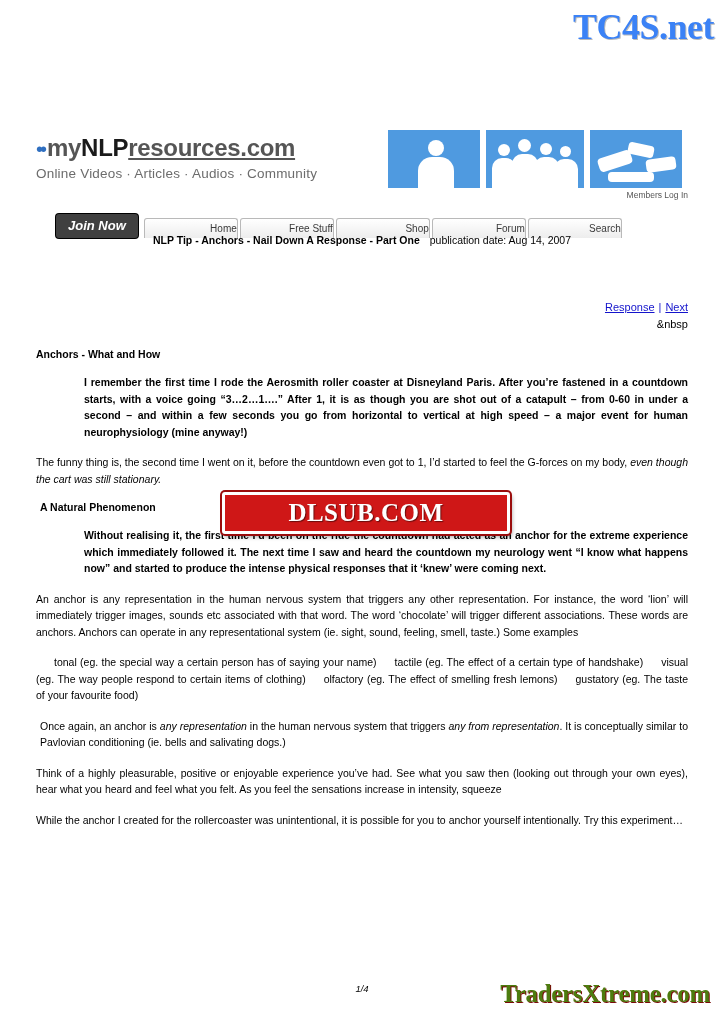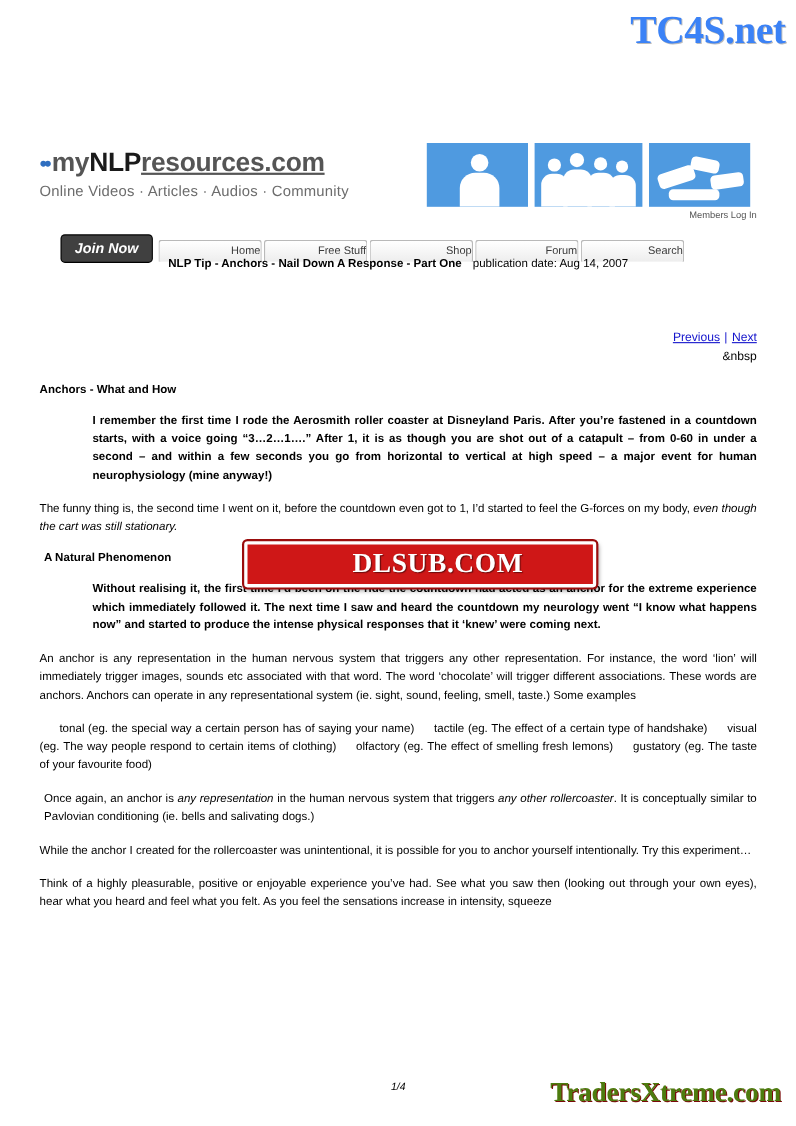--- a/index.html
+++ b/index.html
@@ -218,21 +218,20 @@
     left: 222px;
     width: 282px;
     height: 36px;
     background: #cf1717;
     border: 3px solid #ffffff;
     border-radius: 3px;
     box-shadow: 0 0 0 2px #9a0d0d, 2px 3px 4px rgba(0,0,0,0.35);
     display: flex;
     align-items: center;
     justify-content: center;
-    padding-left: 32px;
   }
   .dlsub span {
     font-family: "Liberation Serif", serif;
     font-size: 25px;
     font-weight: bold;
     color: #ffffff;
     letter-spacing: 0.5px;
     text-shadow: 1px 1px 1px rgba(0,0,0,0.5);
   }
 
@@ -305,46 +304,46 @@
   <div class="nav-tab">Shop</div>
   <div class="nav-tab">Forum</div>
   <div class="nav-tab">Search</div>
 </div>
 
 <div class="title-line">
   <span class="title">NLP Tip - Anchors - Nail Down A Response - Part One</span><span class="pubdate">publication date: Aug 14, 2007</span>
 </div>
 
 <div class="prevnext">
-  <a href="#">Previous</a><span class="sep">|</span><a href="#">Next</a>
+  <a href="#">Response</a><span class="sep">|</span><a href="#">Next</a>
 </div>
 <div class="nbsp-line">&amp;nbsp</div>
 
 <div class="content">
   <div class="h-sub">Anchors - What and How</div>
 
   <p class="bold lead">I remember the first time I rode the Aerosmith roller coaster at Disneyland Paris. After you’re fastened in a countdown starts, with a voice going “3…2…1….” After 1, it is as though you are shot out of a catapult – from 0-60 in under a second – and within a few seconds you go from horizontal to vertical at high speed – a major event for human neurophysiology (mine anyway!)</p>
 
   <p><span>The funny thing is, the second time I went on it, before the countdown even got to 1, I’d started to feel the G-forces on my body, </span><span class="ital">even though the cart was still stationary.</span></p>
 
   <div class="h-sub indent">A Natural Phenomenon</div>
 
   <p class="bold lead">Without realising it, the first time I’d been on the ride the countdown had acted as an anchor for the extreme experience which immediately followed it. The next time I saw and heard the countdown my neurology went “I know what happens now” and started to produce the intense physical responses that it ‘knew’ were coming next.</p>
 
   <p>An anchor is any representation in the human nervous system that triggers any other representation. For instance, the word ‘lion’ will immediately trigger images, sounds etc associated with that word. The word ‘chocolate’ will trigger different associations. These words are anchors. Anchors can operate in any representational system (ie. sight, sound, feeling, smell, taste.) Some examples</p>
 
   <p>
     <span class="spaced-gap"></span><span>tonal (eg. the special way a certain person has of saying your name)</span><span class="spaced-gap"></span><span>tactile (eg. The effect of a certain type of handshake)</span><span class="spaced-gap"></span><span>visual (eg. The way people respond to certain items of clothing)</span><span class="spaced-gap"></span><span>olfactory (eg. The effect of smelling fresh lemons)</span><span class="spaced-gap"></span><span>gustatory (eg. The taste of your favourite food)</span>
   </p>
 
-  <p class="lead"><span>Once again, an anchor is </span><span class="ital">any representation</span><span> in the human nervous system that triggers </span><span class="ital">any other rollercoaster</span><span>. It is conceptually similar to Pavlovian conditioning (ie. bells and salivating dogs.)</span></p>
+  <p class="lead"><span>Once again, an anchor is </span><span class="ital">any representation</span><span> in the human nervous system that triggers </span><span class="ital">any from representation</span><span>. It is conceptually similar to Pavlovian conditioning (ie. bells and salivating dogs.)</span></p>
+
+  <p>Think of a highly pleasurable, positive or enjoyable experience you’ve had. See what you saw then (looking out through your own eyes), hear what you heard and feel what you felt. As you feel the sensations increase in intensity, squeeze</p>
 
   <p>While the anchor I created for the rollercoaster was unintentional, it is possible for you to anchor yourself intentionally. Try this experiment…</p>
-
-  <p>Think of a highly pleasurable, positive or enjoyable experience you’ve had. See what you saw then (looking out through your own eyes), hear what you heard and feel what you felt. As you feel the sensations increase in intensity, squeeze</p>
 </div>
 
 <div class="dlsub">
   <span>DLSUB.COM</span>
 </div>
 
 <div class="page-num">1/4</div>
 <div class="tx-watermark">TradersXtreme.com</div>
 
 </body></html>

